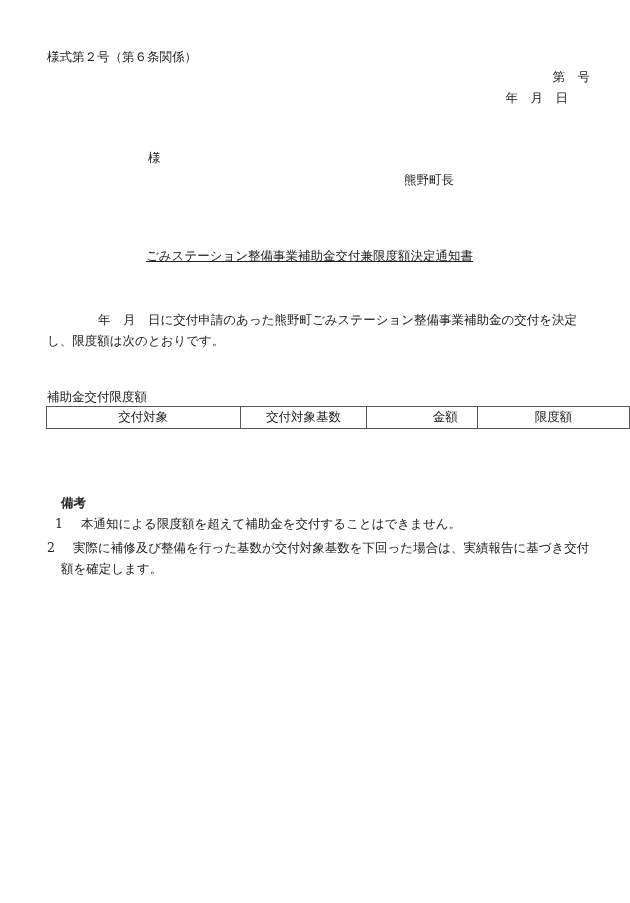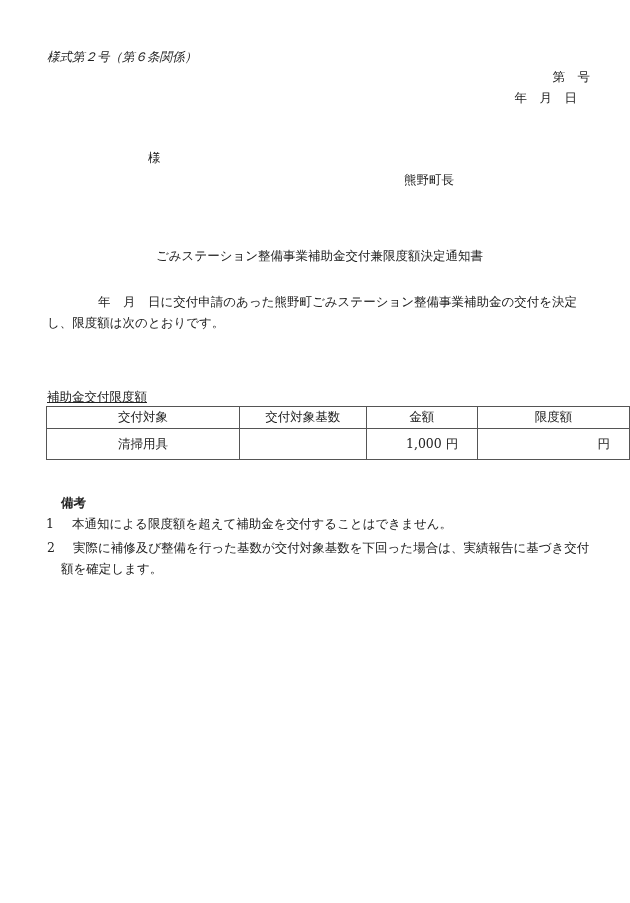--- a/index.html
+++ b/index.html
@@ -10,55 +10,55 @@
     body {
       width: 630px;
       height: 903px;
       position: relative;
       overflow: hidden;
       font-family: "DejaVu Serif", "Liberation Serif", serif;
       color: #222222;
       font-size: 12.5px;
     }
     .abs { position: absolute; white-space: nowrap; line-height: 16px; }
-    .form-number { left: 47px; top: 49px; font-style: italic; }
+    .form-number { left: 47px; top: 49px; }
     .doc-no { right: 40px; top: 69px; }
-    .doc-date { right: 53px; top: 90px; }
+    .doc-date { right: 62px; top: 90px; }
     .addressee { left: 148px; top: 150px; }
     .issuer { left: 404px; top: 172px; }
-    .title { left: 156px; top: 248px; }
+    .title { left: 146px; top: 248px; text-decoration: underline; }
     .body-text {
       position: absolute;
       left: 47px;
-      top: 291px;
+      top: 309px;
       width: 540px;
       line-height: 21px;
       text-indent: 51px;
     }
-    .table-caption { left: 47px; top: 389px; text-decoration: underline; }
+    .table-caption { left: 47px; top: 389px; }
     table.limits {
       position: absolute;
       left: 46px;
       top: 406px;
       border-collapse: collapse;
       font-size: 12.5px;
     }
     table.limits th, table.limits td {
       border: 1px solid #555555;
       padding: 0 19px;
       font-weight: normal;
     }
     table.limits th { height: 21px; text-align: center; }
     table.limits td { height: 30px; }
     .c1 { width: 163px; text-align: center; }
     .c2 { width: 92px; }
     .c3 { width: 75px; text-align: right; }
     .c4 { width: 119px; text-align: right; }
     .notes-title { left: 61px; top: 495px; font-weight: bold; }
-    .note1 { left: 46px; top: 516px; }
+    .note1 { left: 55px; top: 516px; }
     .note2 {
       position: absolute;
       left: 47px;
       top: 537px;
       width: 540px;
       line-height: 21px;
       padding-left: 14px;
       text-indent: -14px;
     }
     .note-num { display: inline-block; width: 26px; text-indent: 0; }
@@ -73,31 +73,25 @@
 <div class="abs issuer">熊野町長</div>
 <div class="abs title">ごみステーション整備事業補助金交付兼限度額決定通知書</div>
 <div class="body-text">年　月　日に交付申請のあった熊野町ごみステーション整備事業補助金の交付を決定し、限度額は次のとおりです。</div>
 
 <div class="abs table-caption">補助金交付限度額</div>
 <table class="limits">
   <thead>
     <tr>
       <th class="c1">交付対象</th>
       <th class="c2">交付対象基数</th>
-      <th class="c3" style="text-align:center">金額</th>
+      <th class="c3" style="text-align:right">金額</th>
       <th class="c4" style="text-align:center">限度額</th>
     </tr>
   </thead>
   <tbody>
-    <tr>
-      <td class="c1">清掃用具</td>
-      <td class="c2"></td>
-      <td class="c3">1,000 円</td>
-      <td class="c4">円</td>
-    </tr>
   </tbody>
 </table>
 
 <div class="abs notes-title">備考</div>
 <div class="abs note1">
   <span class="note-num">1</span><span>本通知による限度額を超えて補助金を交付することはできません。</span>
 </div>
 <div class="note2">
   <span class="note-num">2</span><span>実際に補修及び整備を行った基数が交付対象基数を下回った場合は、実績報告に基づき交付額を確定します。</span>
 </div>

